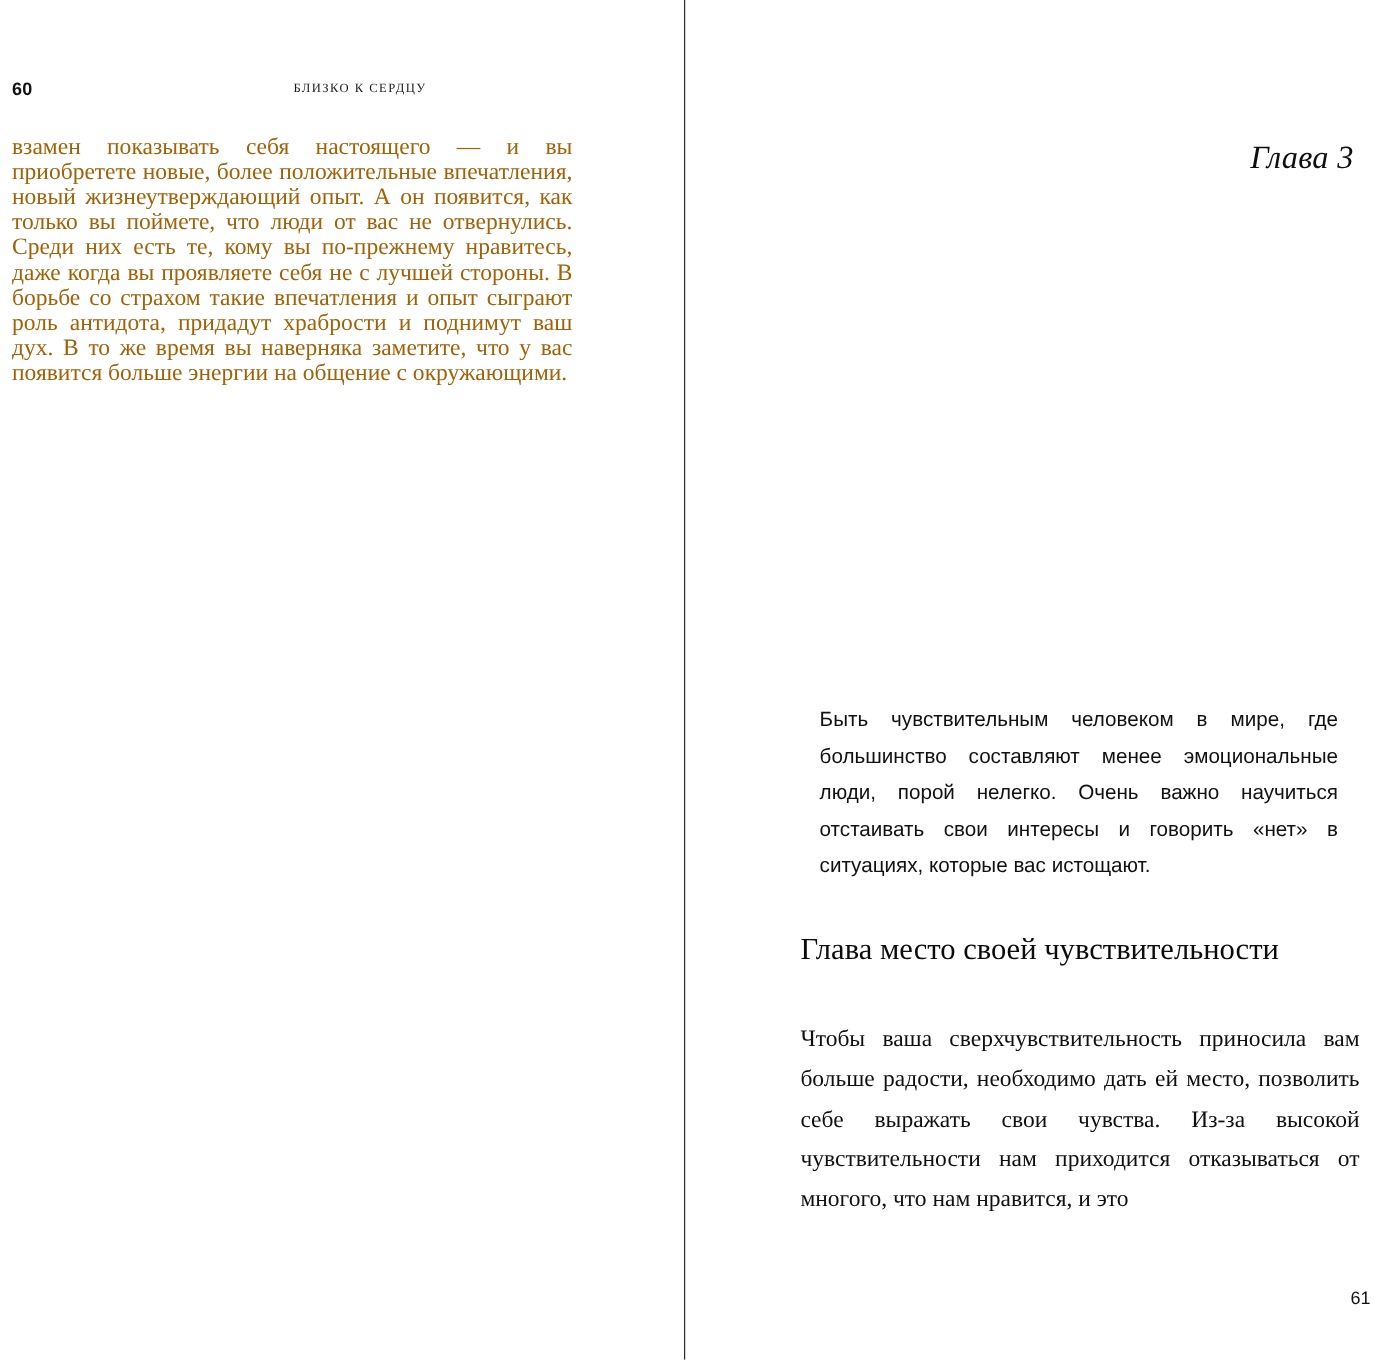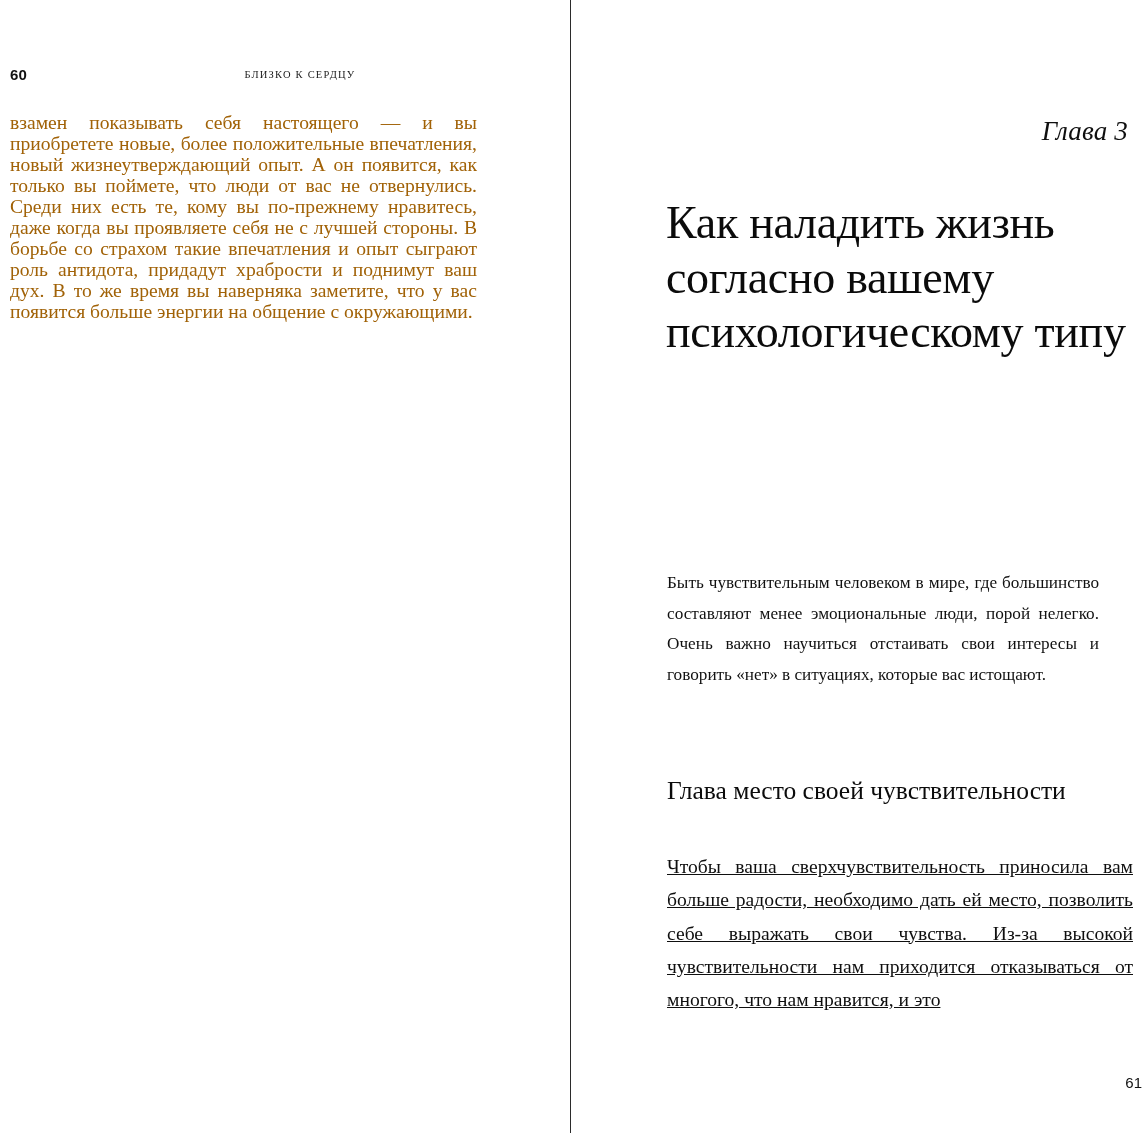--- a/index.html
+++ b/index.html
@@ -109,26 +109,26 @@
     font-weight: normal;
     letter-spacing: -0.3px;
     color: #0b0b0b;
     margin: 0;
   }
   .intro {
     position: absolute;
     top: 568px;
     left: 96px;
     width: 432px;
-    font-family: Liberation Serif, serif;
+    font-family: Liberation Sans, sans-serif;
     font-size: 17.2px;
     line-height: 30.5px;
     color: #111;
     text-align: justify;
-    margin: 0;
+    margin: 16px;
   }
   .sub-head {
     position: absolute;
     top: 775px;
     left: 96px;
     width: 420px;
     font-size: 25.5px;
     line-height: 31.5px;
     font-weight: normal;
     color: #0b0b0b;
@@ -137,21 +137,20 @@
   .section-body {
     position: absolute;
     top: 850px;
     left: 96px;
     width: 466px;
     font-size: 19.6px;
     line-height: 33.3px;
     color: #0f0f0f;
     text-align: justify;
     margin: 0;
-    text-decoration: underline;
   }
   .folio-right {
     position: absolute;
     bottom: 42px;
     right: 4px;
     font-family: "Liberation Sans", sans-serif;
     font-weight: normal;
     font-size: 15px;
     color: #111;
   }
@@ -168,20 +167,19 @@
     </div>
     <div class="left-body">
       <p>взамен показывать себя настоящего — и вы приобретете новые, более положительные впечатления, новый жизнеутверждающий опыт. А он появится, как только вы поймете, что люди от вас не отвернулись. Среди них есть те, кому вы по-прежнему нравитесь, даже когда вы проявляете себя не с лучшей стороны. В борьбе со страхом такие впечатления и опыт сыграют роль антидота, придадут храбрости и поднимут ваш дух. В то же время вы наверняка заметите, что у вас появится больше энергии на общение с окружающими.</p>
     </div>
   </div>
 
   <div class="gutter"></div>
 
   <div class="page page-right">
     <div class="chapter-label">Глава 3</div>
-    <h1 class="chapter-title">Как наладить жизнь согласно вашему психологическому типу</h1>
     <p class="intro">Быть чувствительным человеком в мире, где большинство составляют менее эмоциональные люди, порой нелегко. Очень важно научиться отстаивать свои интересы и говорить «нет» в ситуациях, которые вас истощают.</p>
     <h2 class="sub-head">Глава место своей чувствительности</h2>
     <p class="section-body">Чтобы ваша сверхчувствительность приносила вам больше радости, необходимо дать ей место, позволить себе выражать свои чувства. Из-за высокой чувствительности нам приходится отказываться от многого, что нам нравится, и это</p>
     <div class="folio-right">61</div>
   </div>
 
 </div>
 
 </body></html>

